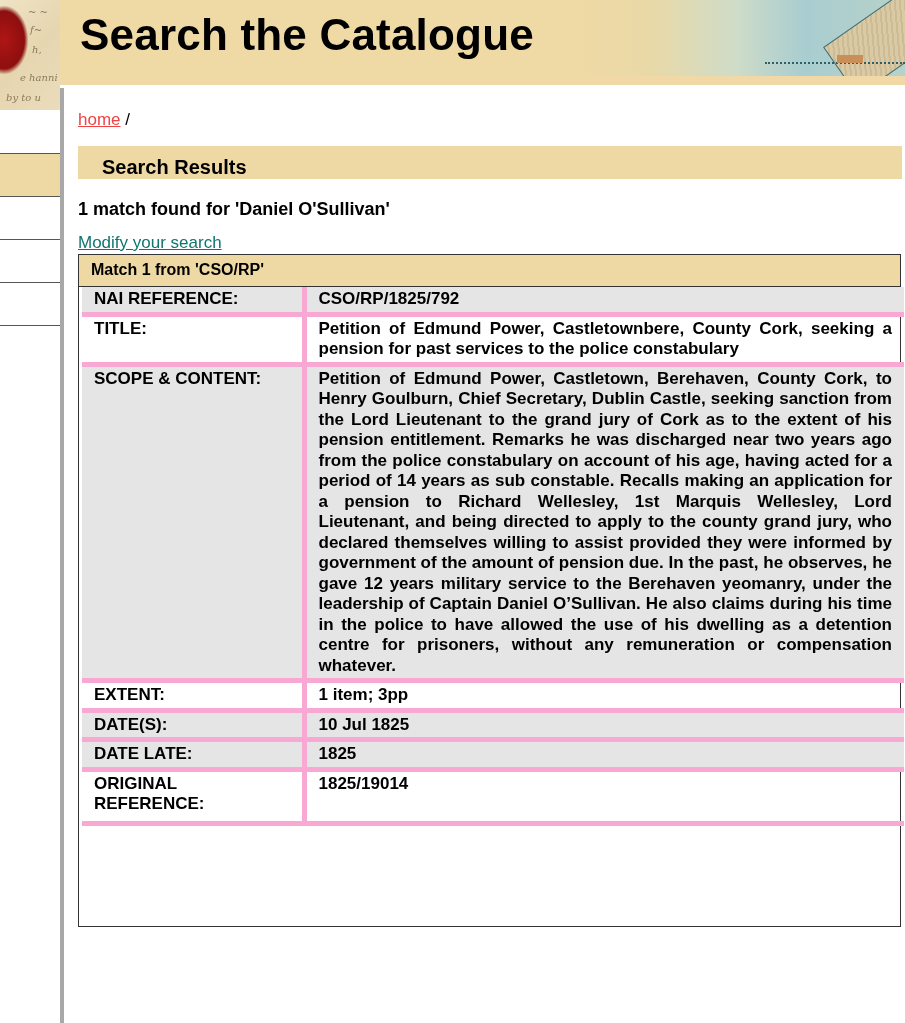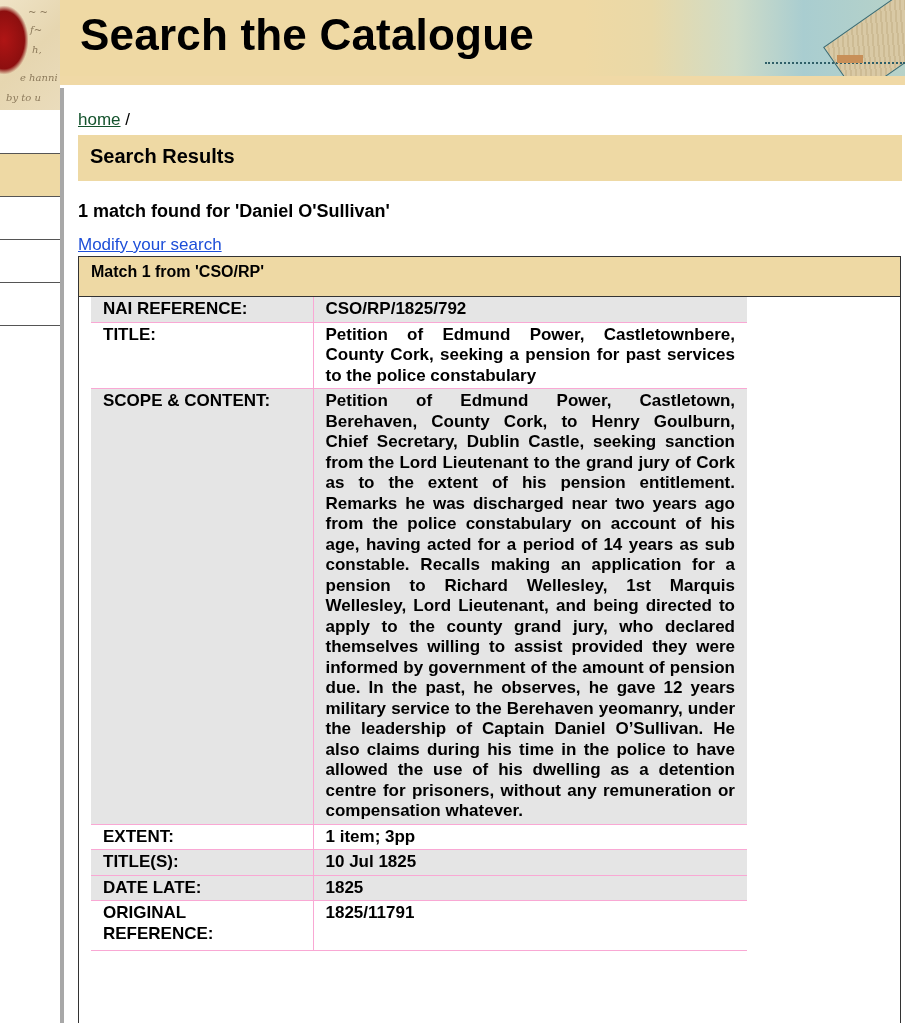--- a/index.html
+++ b/index.html
@@ -53,43 +53,43 @@
     .header-strip {
       position: absolute; left: 60px; top: 76px; width: 845px; height: 9px; background: #f0d9a6;
     }
     .page-title {
       position: absolute; left: 20px; top: 10px; font-size: 44px; font-weight: bold; letter-spacing: 0.2px;
     }
 
     
     .main { position: absolute; left: 78px; top: 100px; width: 824px; }
     .breadcrumb { font-size: 17px; height: 22px; margin-top: 10px; }
-    .breadcrumb a { color: #14532d; text-decoration: underline; }
+    .breadcrumb a { color: #ef4444; text-decoration: underline; }
     .section-bar {
-      margin-top: 3px; background: #eed9a4; height: 46px; padding-left: 12px;
+      margin-top: 14px; background: #eed9a4; height: 33px; padding-left: 24px;
       font-size: 20px; font-weight: bold; line-height: 42px;
     }
     .match-summary { margin-top: 20px; font-size: 18px; font-weight: bold; height: 22px; }
     .modify-link {
-      display: inline-block; margin-top: 12px; font-size: 17px; color: #1d4ed8; text-decoration: underline;
+      display: inline-block; margin-top: 12px; font-size: 17px; color: #0f766e; text-decoration: underline;
     }
     .showing { font-size: 18px; font-weight: bold; margin-top: 0px; height: 22px; }
 
     .results-box {
       margin-top: 1px; border: 1px solid #333; width: 823px; padding-bottom: 0;
     }
     .match-header {
-      background: #eed9a4; height: 40px; line-height: 30px; padding-left: 12px;
+      background: #eed9a4; height: 32px; line-height: 30px; padding-left: 12px;
       font-size: 16px; font-weight: bold; border-bottom: 1px solid #333;
     }
     table.record {
-      border-collapse: collapse; width: 656px; font-size: 17px; margin-left: 12px;
+      border-collapse: collapse; width: 822px; font-size: 17px; margin-left: 3px;
     }
     table.record td {
-      border: 1px solid #f9a8d4; vertical-align: top; padding: 2px 12px 2px 12px; line-height: 20.5px;
+      border: 5px solid #f9a8d4; vertical-align: top; padding: 2px 12px 2px 12px; line-height: 20.5px;
     }
     table.record td.label { width: 222px; font-weight: bold; }
     table.record td.value { text-align: justify; font-weight: bold; }
     table.record tr.shaded td { background: #e5e5e5; }
     table.record tr:first-child td { border-top: none; }
     table.record td:first-child { border-left: none; }
     table.record td:last-child { border-right: none; }
     .results-footer { height: 100px; }
   </style>
 </head>
@@ -146,28 +146,28 @@
         </tr>
         <tr class="shaded">
           <td class="label">SCOPE &amp; CONTENT:</td>
           <td class="value">Petition of Edmund Power, Castletown, Berehaven, County Cork, to Henry Goulburn, Chief Secretary, Dublin Castle, seeking sanction from the Lord Lieutenant to the grand jury of Cork as to the extent of his pension entitlement. Remarks he was discharged near two years ago from the police constabulary on account of his age, having acted for a period of 14 years as sub constable. Recalls making an application for a pension to Richard Wellesley, 1st Marquis Wellesley, Lord Lieutenant, and being directed to apply to the county grand jury, who declared themselves willing to assist provided they were informed by government of the amount of pension due. In the past, he observes, he gave 12 years military service to the Berehaven yeomanry, under the leadership of Captain Daniel O’Sullivan. He also claims during his time in the police to have allowed the use of his dwelling as a detention centre for prisoners, without any remuneration or compensation whatever.</td>
         </tr>
         <tr>
           <td class="label">EXTENT:</td>
           <td class="value">1 item; 3pp</td>
         </tr>
         <tr class="shaded">
-          <td class="label">TITLE(S):</td>
+          <td class="label">DATE(S):</td>
           <td class="value">10 Jul 1825</td>
         </tr>
         <tr class="shaded">
           <td class="label">DATE LATE:</td>
           <td class="value">1825</td>
         </tr>
         <tr>
           <td class="label" style="padding-bottom:6px;">ORIGINAL REFERENCE:</td>
-          <td class="value">1825/11791</td>
+          <td class="value">1825/19014</td>
         </tr>
       </tbody>
     </table>
     <div class="results-footer"></div>
   </div>
 </div>
 
 </body></html>

